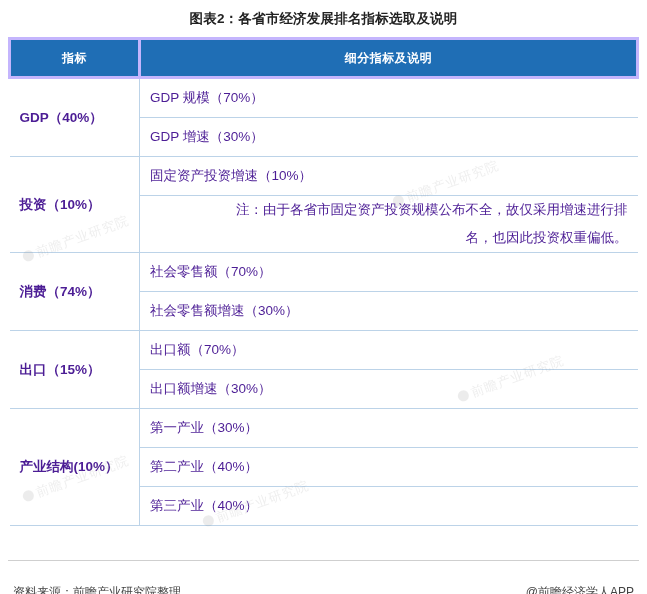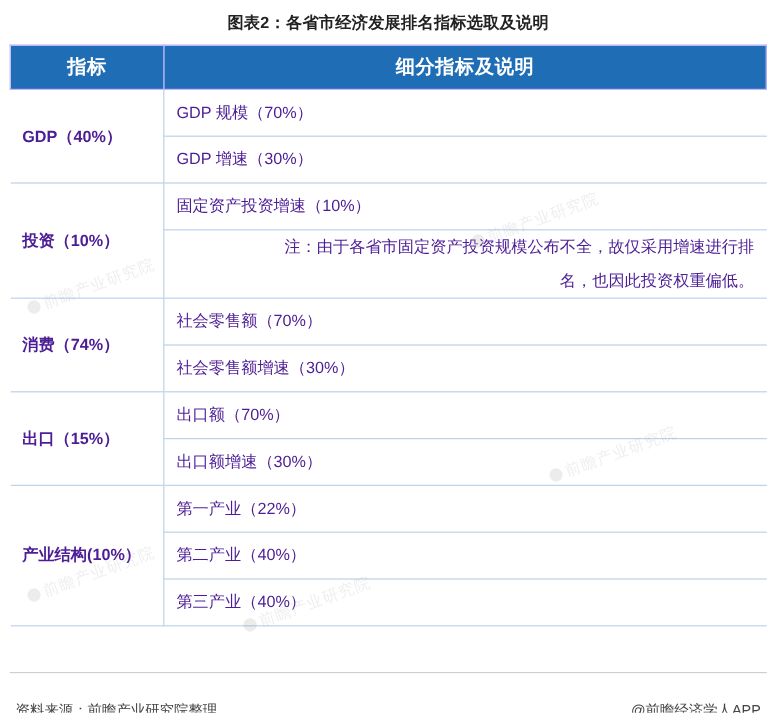--- a/index.html
+++ b/index.html
@@ -32,25 +32,25 @@
   }
   table.main {
     width: 631px;
     border-collapse: collapse;
     table-layout: fixed;
     margin: 0 auto;
   }
   table.main th {
     background: #1f6eb5;
     color: #ffffff;
-    font-size: 16px;
+    font-size: 12px;
     font-weight: bold;
     text-align: center;
     height: 34px;
-    border: 1px solid #c4b5fd;
+    border: 3px solid #c4b5fd;
     letter-spacing: 0.5px;
   }
   table.main td {
     font-size: 13.5px;
     color: #4c1d95;
     padding: 0 10px;
     height: 38px;
     vertical-align: middle;
     border-bottom: 1px solid #bcd3e8;
     background: transparent;
@@ -168,21 +168,21 @@
       <tr class="group-start">
         <td class="cat" rowspan="2">出口（15%）</td>
         <td class="sub">出口额（70%）</td>
       </tr>
       <tr>
         <td class="sub">出口额增速（30%）</td>
       </tr>
 
       <tr class="group-start">
         <td class="cat" rowspan="3">产业结构(10%）</td>
-        <td class="sub">第一产业（22%）</td>
+        <td class="sub">第一产业（30%）</td>
       </tr>
       <tr>
         <td class="sub">第二产业（40%）</td>
       </tr>
       <tr>
         <td class="sub">第三产业（40%）</td>
       </tr>
 
     </tbody>
   </table>

